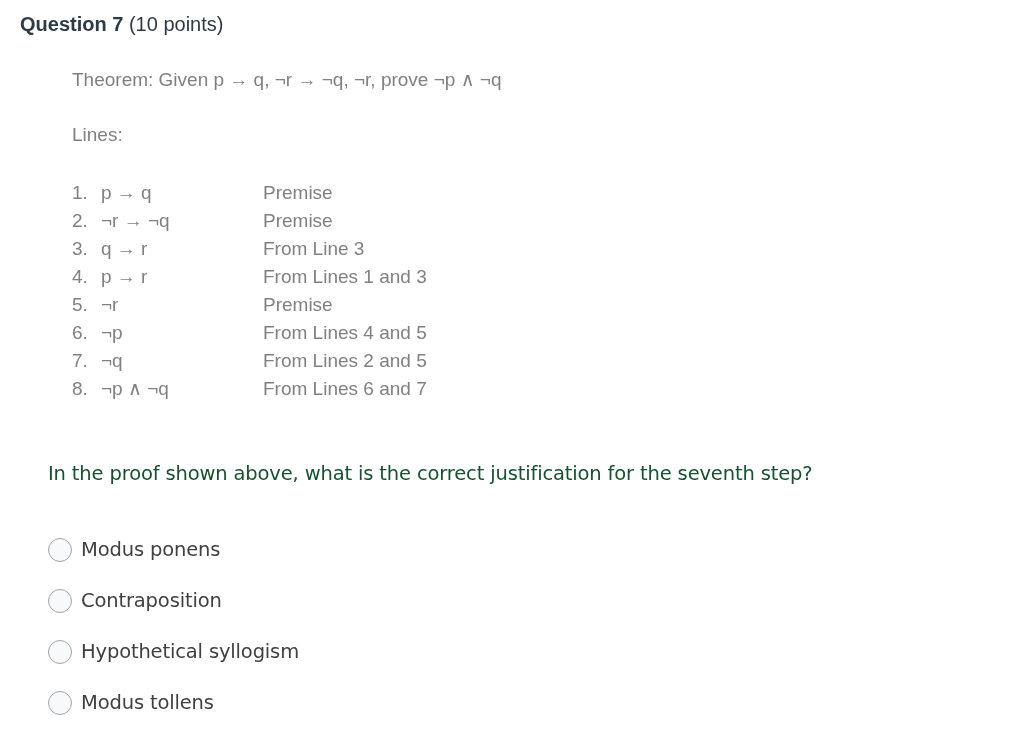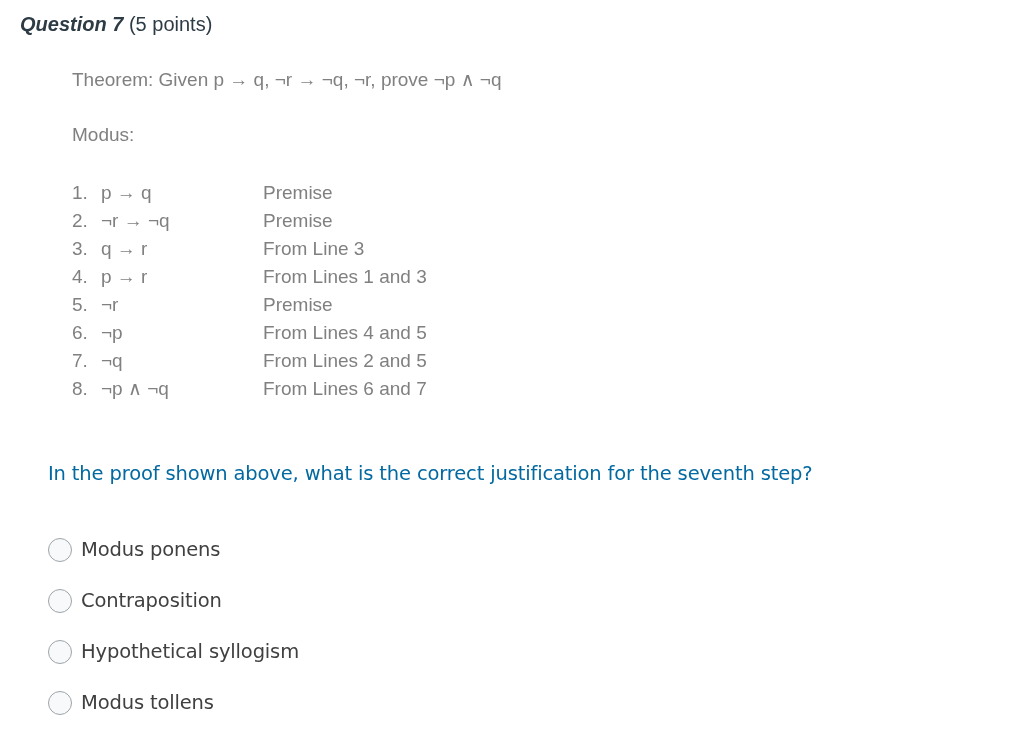--- a/index.html
+++ b/index.html
@@ -22,21 +22,20 @@
     left: 20px;
     top: 12px;
     font-family: "Liberation Sans", sans-serif;
     font-size: 20px;
     color: #2d3b45;
     white-space: nowrap;
     line-height: 1.2;
   }
   .q-header .q-title {
     font-weight: bold;
-    font-style: italic;
   }
   .q-header .q-points {
     font-weight: normal;
   }
 
   
   .proof-block {
     position: absolute;
     left: 72px;
     top: 68px;
@@ -80,21 +79,21 @@
   }
 
   
   .prompt {
     position: absolute;
     left: 48px;
     top: 461px;
     width: 940px;
     font-family: "DejaVu Sans", sans-serif;
     font-size: 19.5px;
-    color: #0369a1;
+    color: #14532d;
     line-height: 1.35;
     letter-spacing: -0.15px;
   }
 
   
   .options {
     position: absolute;
     left: 48px;
     top: 524px;
     width: 700px;
@@ -119,28 +118,28 @@
     font-size: 19.5px;
     color: #404040;
     letter-spacing: -0.15px;
     white-space: nowrap;
   }
 </style>
 </head>
 <body>
 
 <div class="q-header">
-  <span class="q-title">Question 7</span><span> </span><span class="q-points">(5 points)</span>
+  <span class="q-title">Question 7</span><span> </span><span class="q-points">(10 points)</span>
 </div>
 
 <div class="proof-block">
 
   <div class="theorem-line">Theorem: Given p → q, ¬r → ¬q, ¬r, prove ¬p ∧ ¬q</div>
 
-  <div class="proof-label">Modus:</div>
+  <div class="proof-label">Lines:</div>
 
   <table class="proof-table">
     <tbody>
       <tr>
         <td class="col-num">1.</td>
         <td class="col-stmt">p → q</td>
         <td class="col-just">Premise</td>
       </tr>
       <tr>
         <td class="col-num">2.</td>

